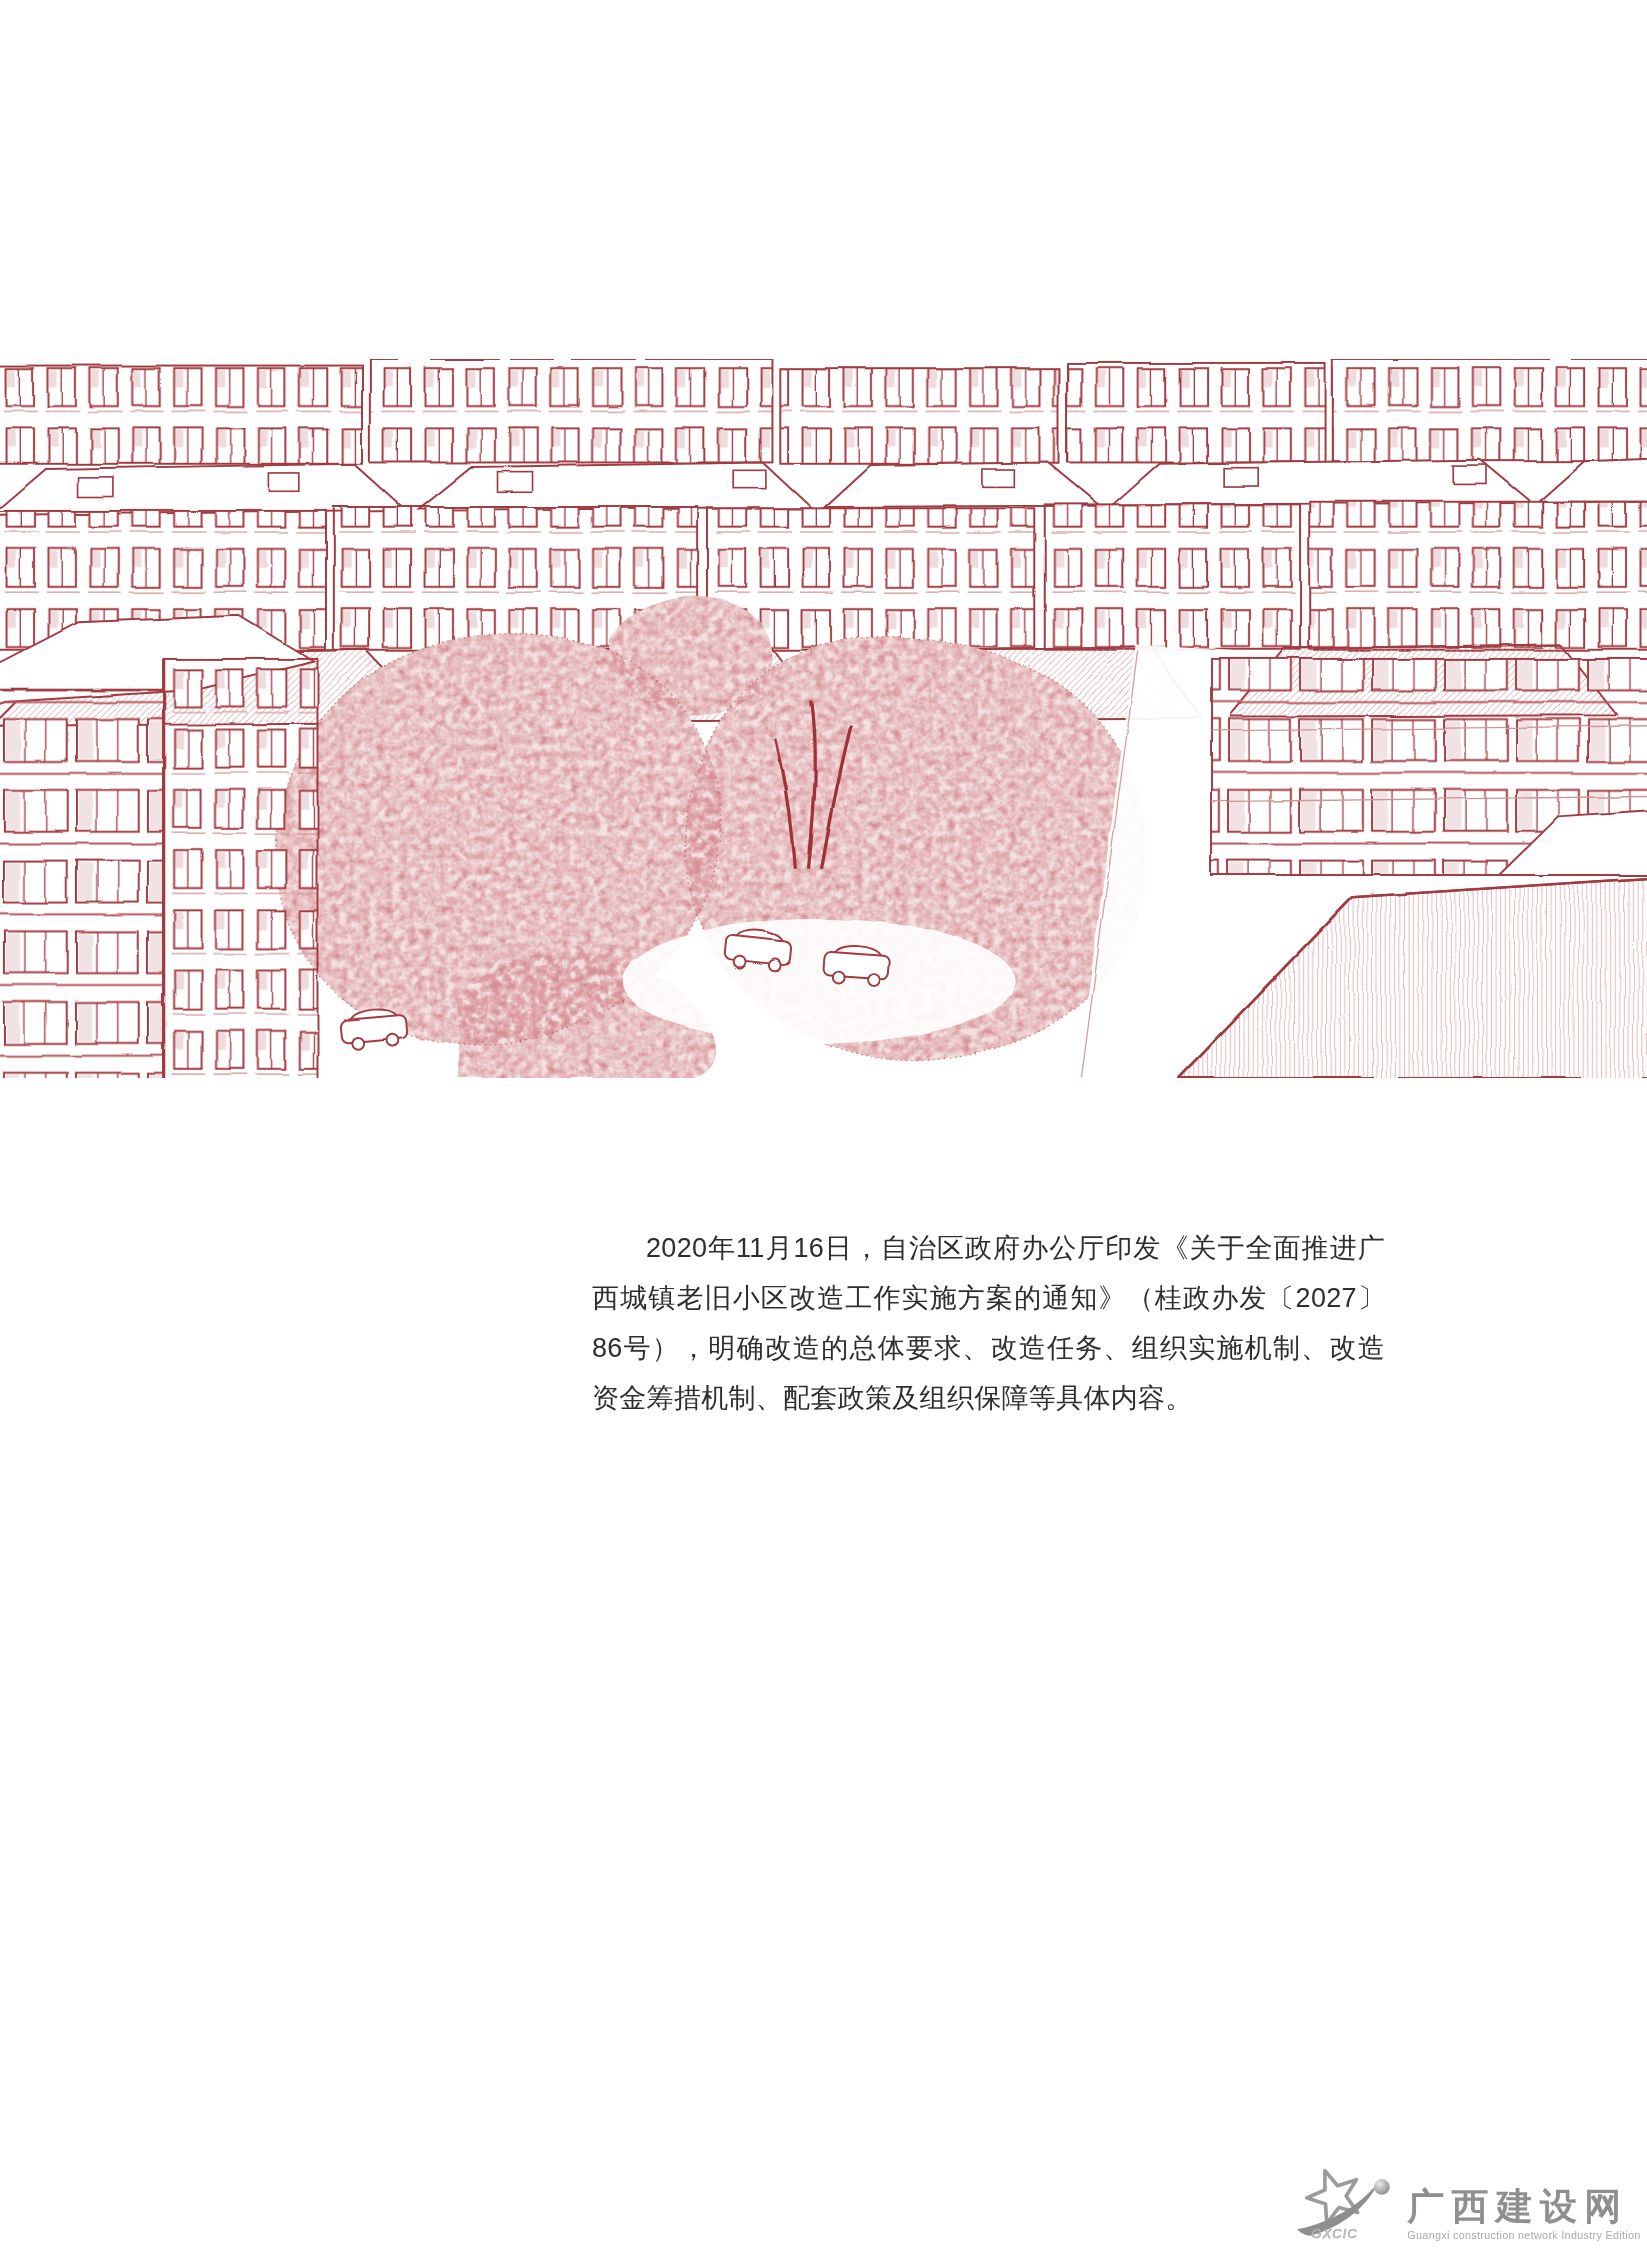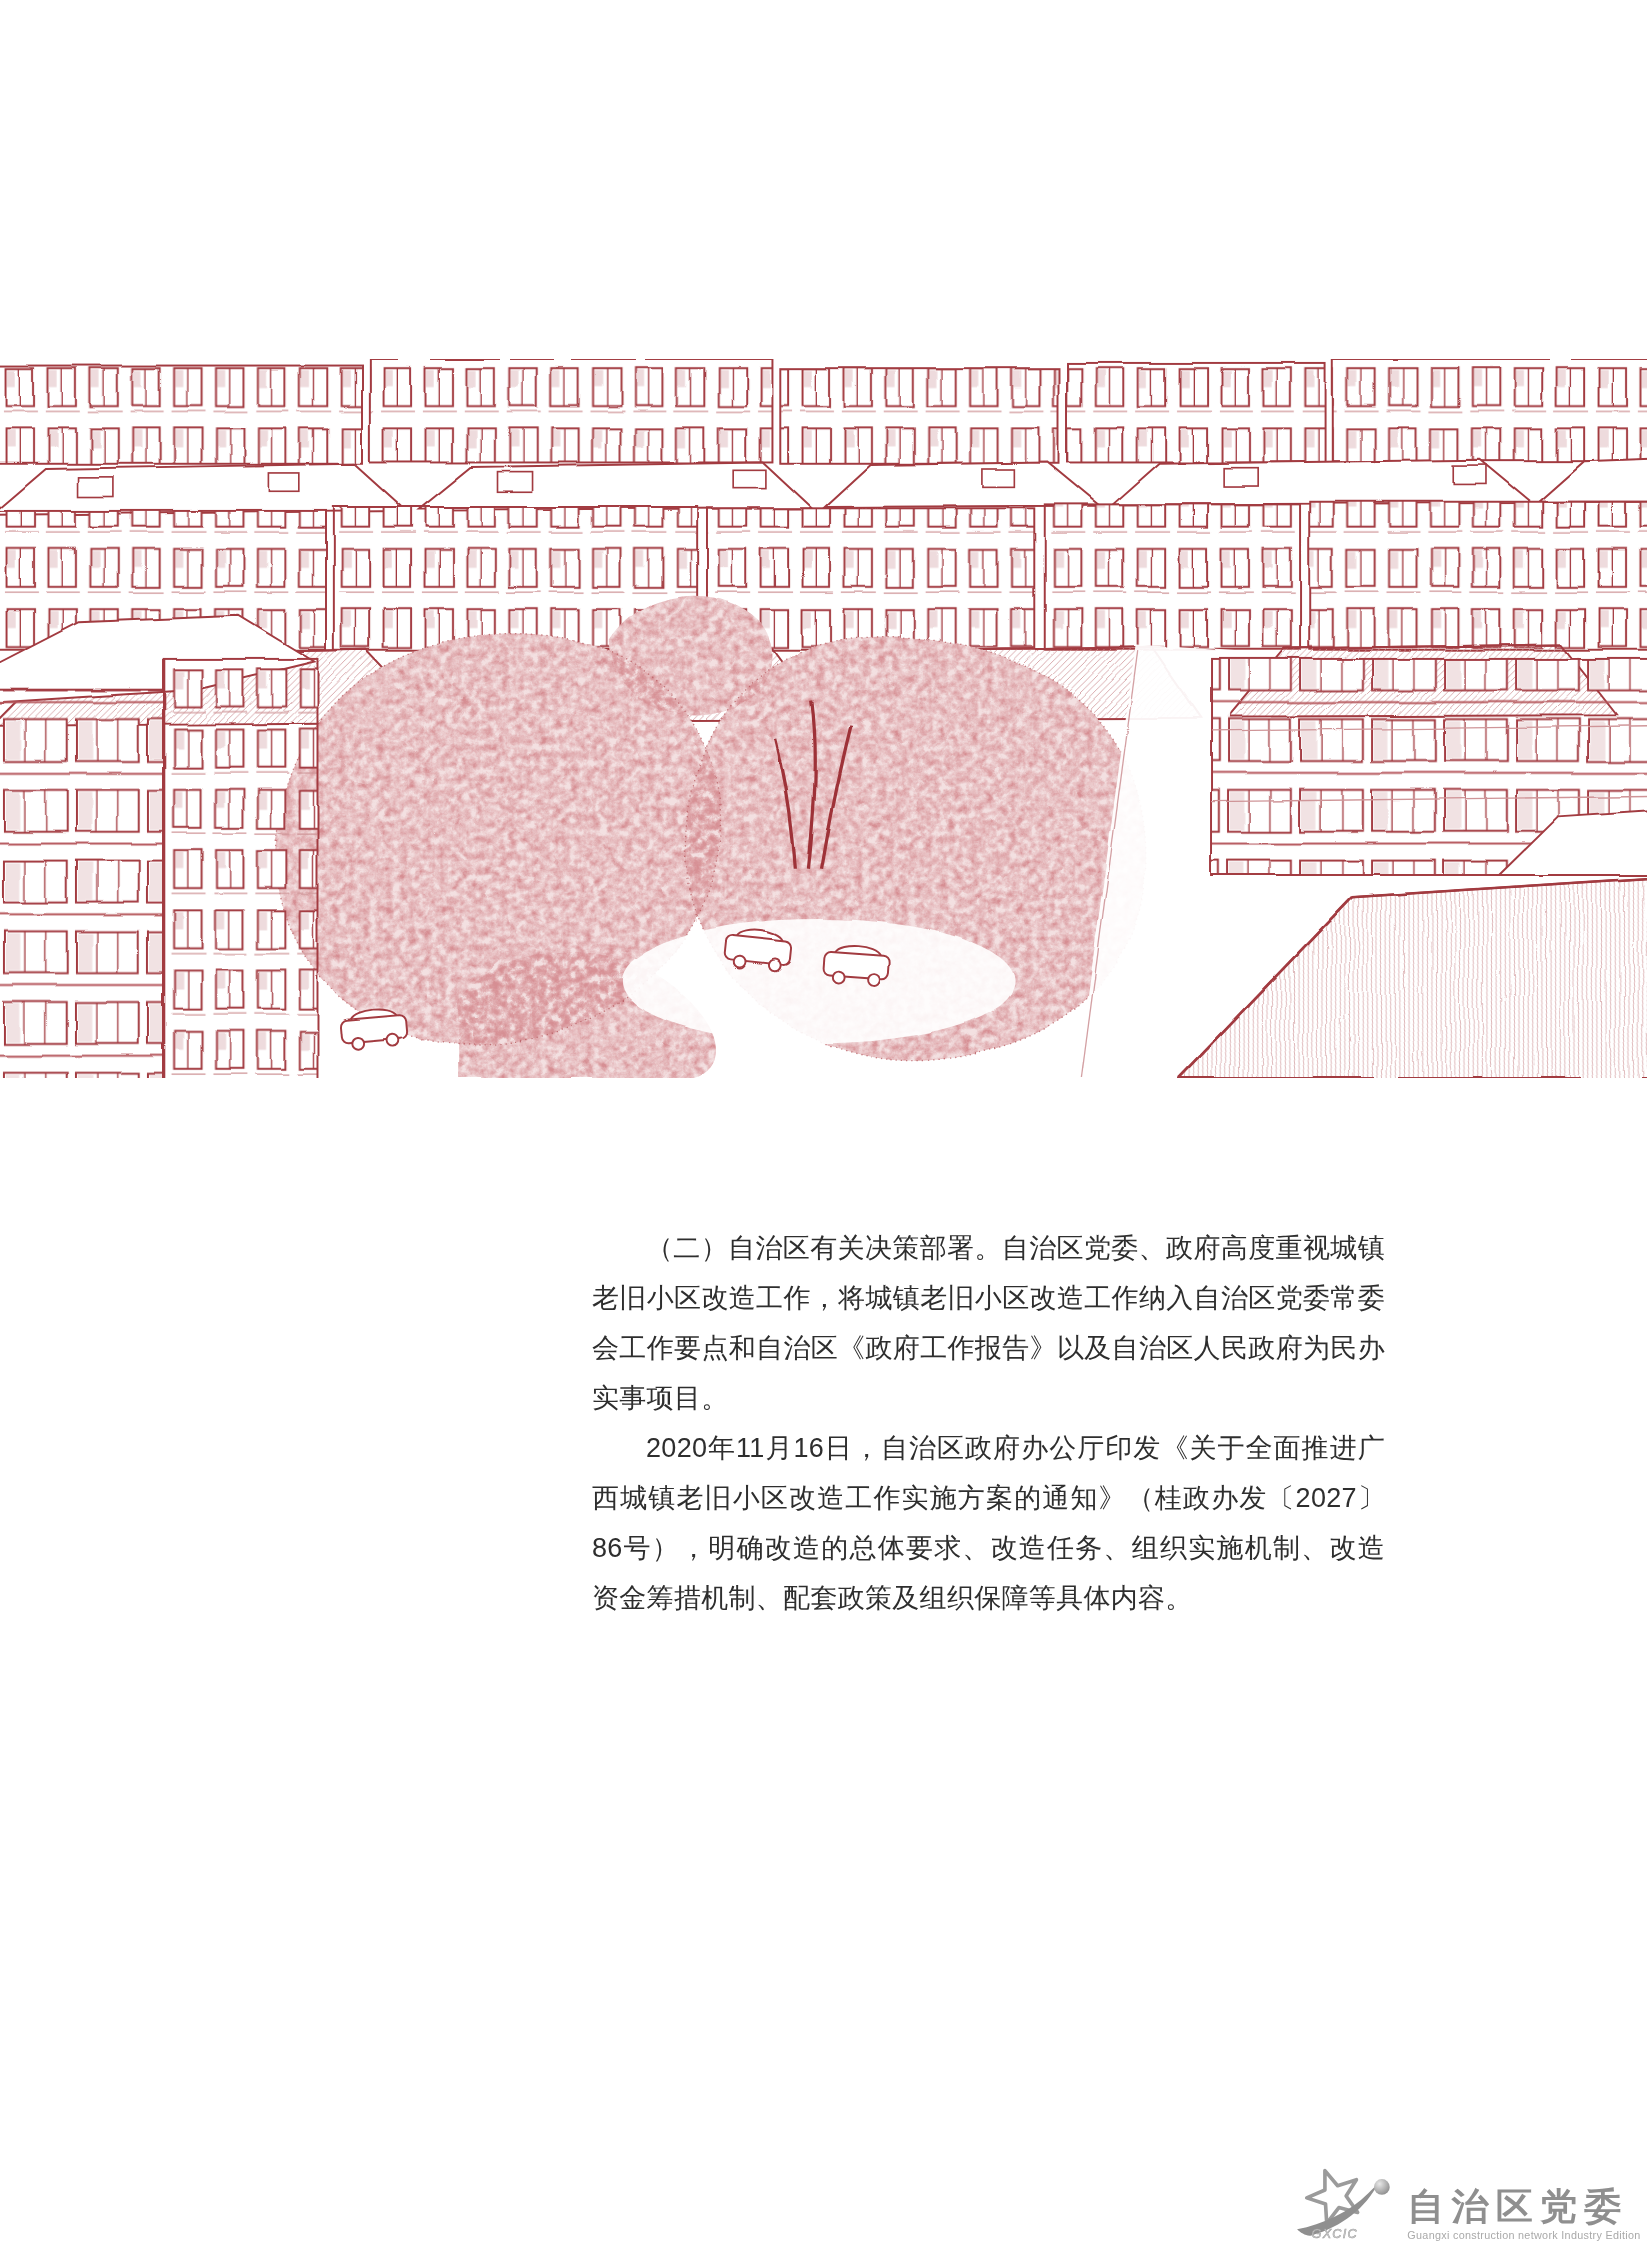--- a/index.html
+++ b/index.html
@@ -214,39 +214,38 @@
               <circle cx="78" cy="38" r="9" fill="#ffffff"></circle>
             </g>
           </g>
 
         </g>
       </g>
     </svg>
   </div>
 
   <div class="body-text">
-    <p>（二）自治区有关决策部署。自治区党委、政府高度重视城镇老旧小区改造工作，将城镇老旧小区改造工作纳入自治区党委常委会工作要点和自治区《政府工作报告》以及自治区人民政府为民办实事项目。</p>
     <p>2020年11月16日，自治区政府办公厅印发《关于全面推进广西城镇老旧小区改造工作实施方案的通知》（桂政办发〔2027〕86号），明确改造的总体要求、改造任务、组织实施机制、改造资金筹措机制、配套政策及组织保障等具体内容。</p>
   </div>
 
   <div class="watermark">
     <div class="wm-star">
       <svg viewBox="0 0 175 132" aria-hidden="true">
         <defs>
           <radialGradient id="sph" cx="35%" cy="30%" r="75%">
             <stop offset="0%" stop-color="#e8e8e8"></stop>
             <stop offset="100%" stop-color="#8d8d8d"></stop>
           </radialGradient>
         </defs>
         <polygon points="56,15 77,40 108,30 91,57 110,84 79,76 59,102 57,70 26,60 56,47" fill="#ffffff" stroke="#9b9b9b" stroke-width="6" stroke-linejoin="round"></polygon>
         <path d="M10,112 C52,104 96,84 128,52 C134,46 140,40 144,36 C124,76 84,108 34,122 C26,124 16,118 10,112 Z" fill="#8f8f8f"></path>
         <circle cx="150" cy="42" r="13" fill="url(#sph)"></circle>
         <text x="34" y="127" font-size="21" font-style="italic" letter-spacing="2" fill="#d6d6d6" stroke="#9c9c9c" stroke-width="0.9" font-family="Liberation Sans, sans-serif">GXCIC</text>
       </svg>
     </div>
     <div class="wm-text">
-      <div class="wm-title">自治区党委</div>
+      <div class="wm-title">广西建设网</div>
       <div class="wm-sub">Guangxi construction network Industry Edition</div>
     </div>
   </div>
 
 </div>
 
 
 </body></html>

